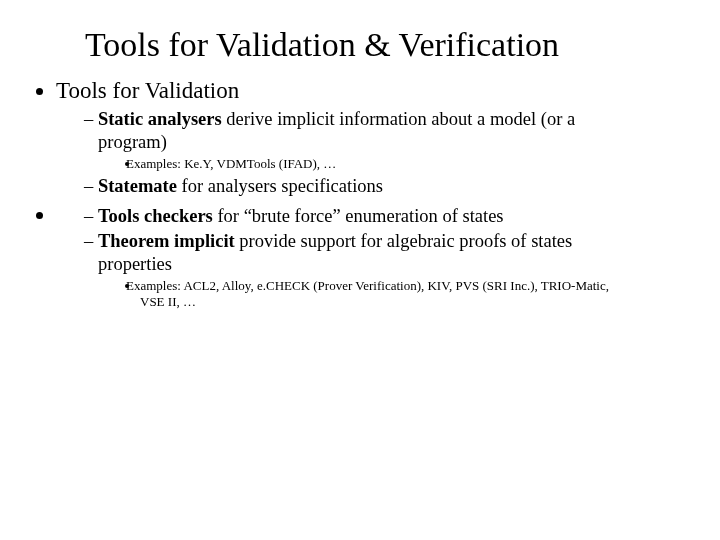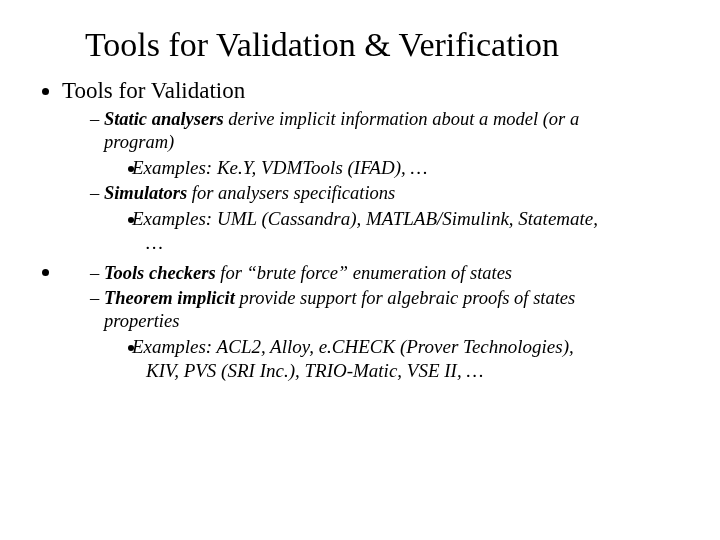--- a/index.html
+++ b/index.html
@@ -19,49 +19,48 @@
   }
   .title {
     font-size: 34px;
     text-align: center;
     margin: 6px 0 14px 0;
     font-weight: normal;
   }
   ul.l1 {
     list-style: disc;
     padding-left: 26px;
-    margin: 6px;
+    margin: 0;
   }
   ul.l1 > li {
     font-size: 23px;
     margin: 4px 0 4px 0;
   }
   ul.l2 {
     list-style: none;
     padding-left: 28px;
     margin: 4px 0 4px 0;
-    font-style: italic;
   }
   ul.l2 > li {
     font-size: 18.5px;
     margin: 2px 0;
     text-indent: -14px;
     padding-left: 14px;
     line-height: 1.25;
   }
   ul.l2 > li::before {
     content: "– ";
   }
   ul.l3 {
     list-style: disc;
     padding-left: 42px;
     margin: 2px 0 2px 0;
   }
   ul.l3 > li {
-    font-size: 19px;
+    font-size: 13px;
     margin: 2px 0;
     line-height: 1.25;
   }
   .b { font-weight: bold; }
 </style>
 </head>
 <body>
 
 <div class="slide">
   <div class="title">Tools for Validation &amp; Verification</div>
@@ -71,36 +70,33 @@
     <li>
       <span>Tools for Validation</span>
       <ul class="l2">
         <li>
           <span class="b">Static analysers</span><span> derive implicit information about a model (or a program)</span>
           <ul class="l3">
             <li>Examples: Ke.Y, VDMTools (IFAD), …</li>
           </ul>
         </li>
         <li>
-          <span class="b">Simulators</span><span> for analysers specifications</span>
-          <ul class="l3">
-            <li>Examples: UML (Cassandra), MATLAB/Simulink, Statemate, …</li>
-          </ul>
+          <span class="b">Statemate</span><span> for analysers specifications</span>
         </li>
       </ul>
     </li>
 
     <li>
       <ul class="l2">
         <li>
           <span class="b">Tools checkers</span><span> for “brute force” enumeration of states</span>
         </li>
         <li>
           <span class="b">Theorem implicit</span><span> provide support for algebraic proofs of states properties</span>
           <ul class="l3">
-            <li>Examples: ACL2, Alloy, e.CHECK (Prover Technologies), KIV, PVS (SRI Inc.), TRIO-Matic, VSE II, …</li>
+            <li>Examples: ACL2, Alloy, e.CHECK (Prover Verification), KIV, PVS (SRI Inc.), TRIO-Matic, VSE II, …</li>
           </ul>
         </li>
       </ul>
     </li>
 
   </ul>
 </div>
 
 </body></html>

